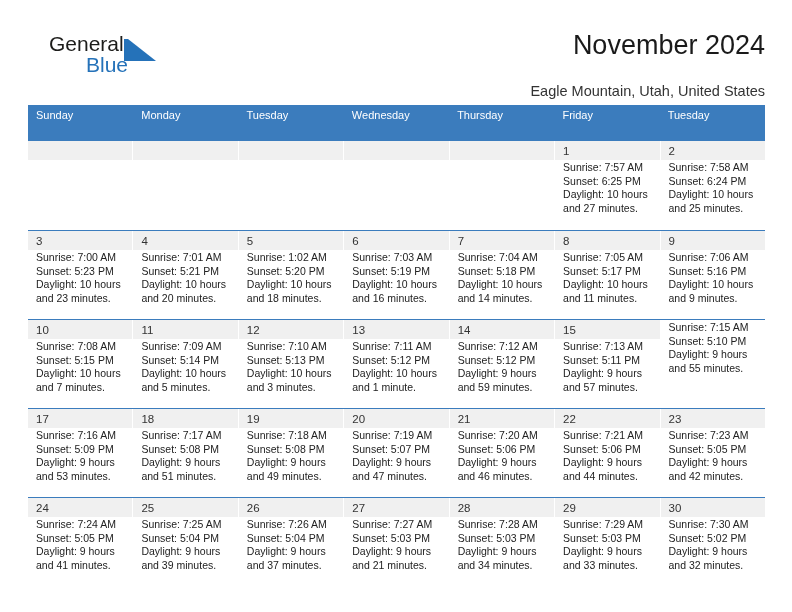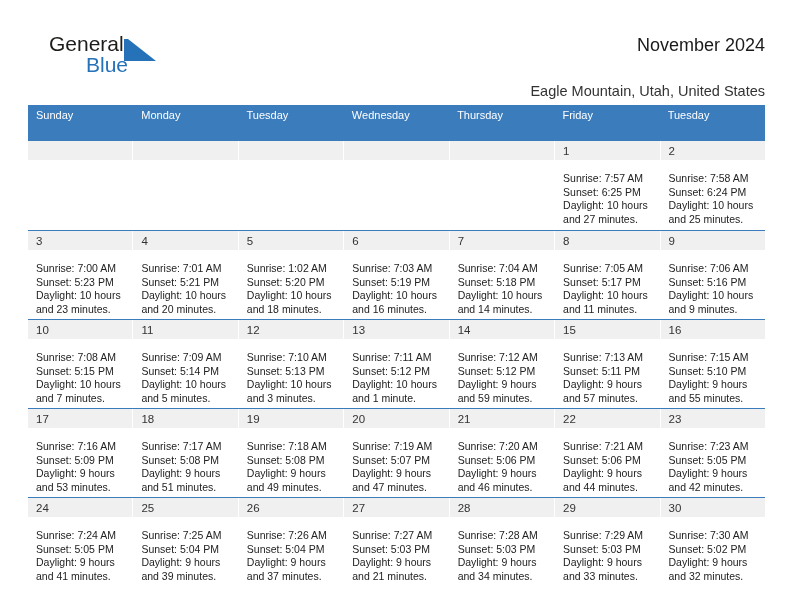--- a/index.html
+++ b/index.html
@@ -80,21 +80,21 @@
     border-top: 22px solid transparent;
   }
 
   .title-block {
     position: absolute;
     right: 0;
     top: 0;
     text-align: right;
   }
   .cal-title {
-    font-size: 18px;
+    font-size: 27px;
     font-weight: normal;
     color: #1a1a1a;
     line-height: 34px;
     white-space: nowrap;
   }
   .cal-subtitle {
     margin-top: 20px;
     font-size: 14.5px;
     color: #333333;
     line-height: 18px;
@@ -148,21 +148,21 @@
     height: 19px;
     padding-left: 8px;
     box-sizing: border-box;
   }
   .day-num {
     font-size: 11.5px;
     color: #333333;
     line-height: 19px;
   }
   .day-body {
-    padding: 12px 6px 0 8px;
+    padding: 1px 6px 0 8px;
   }
   .day-line {
     font-size: 10.5px;
     line-height: 13.6px;
     color: #222222;
     white-space: nowrap;
   }
   .day.empty .day-num-band {
     background: #f0f0f0;
   }
@@ -351,21 +351,20 @@
           <div class="day">
             <div class="day-num-band"><span class="day-num">15</span></div>
             <div class="day-body">
               <div class="day-line">Sunrise: 7:13 AM</div>
               <div class="day-line">Sunset: 5:11 PM</div>
               <div class="day-line">Daylight: 9 hours</div>
               <div class="day-line">and 57 minutes.</div>
             </div>
           </div>
           <div class="day">
-            <div class="day-num-band"><span class="day-num">16</span></div>
             <div class="day-body">
               <div class="day-line">Sunrise: 7:15 AM</div>
               <div class="day-line">Sunset: 5:10 PM</div>
               <div class="day-line">Daylight: 9 hours</div>
               <div class="day-line">and 55 minutes.</div>
             </div>
           </div>
         </div>
         <div class="week">
           <div class="day">

